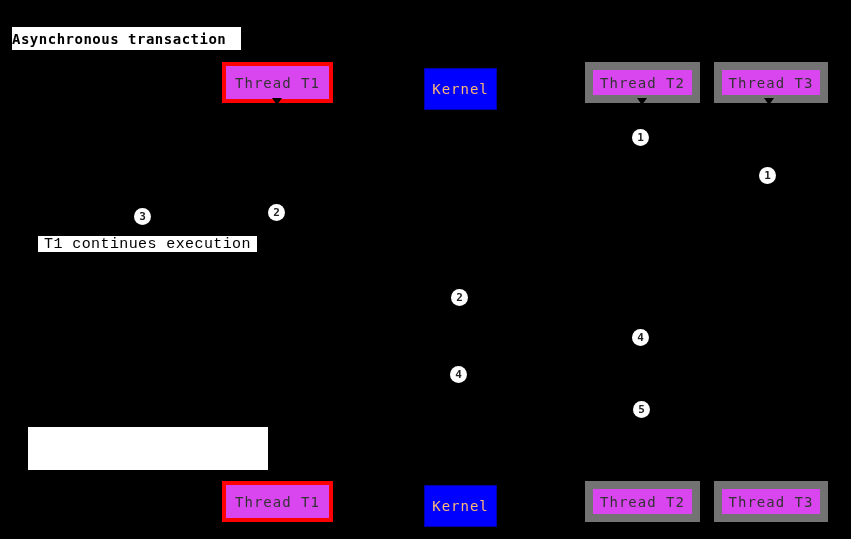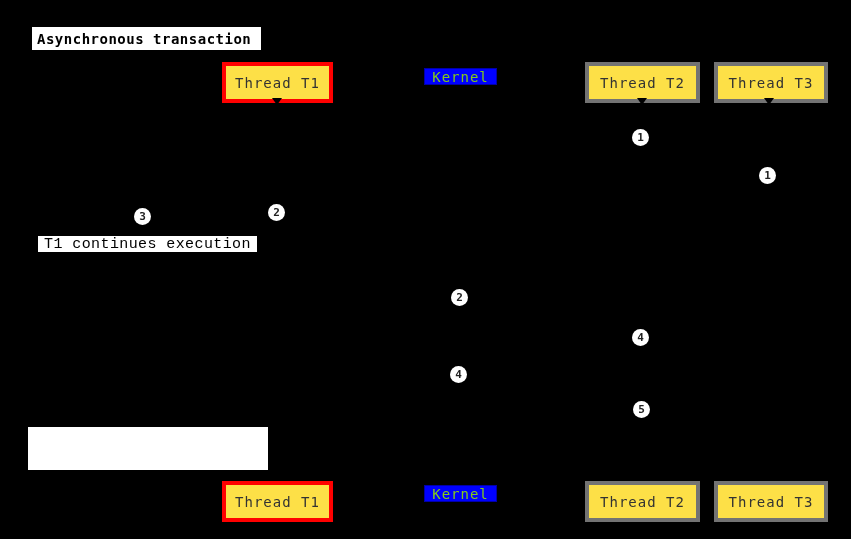--- a/index.html
+++ b/index.html
@@ -12,51 +12,50 @@
   }
   
   .note{
     position:absolute;
     background:#fff;
     color:#000;
     box-sizing:border-box;
     display:flex;align-items:center;
   }
   .title-note{
-    left:32px;top:27px;width:229px;height:23px;
+    left:12px;top:27px;width:229px;height:23px;
     font-weight:bold;font-size:14px;
-    padding-left:5px;
     letter-spacing:0.5px;
   }
   .exec-note{
     left:38px;top:236px;width:219px;height:16px;
     font-family:"Liberation Mono",monospace;
     font-size:15px;letter-spacing:0.4px;
     justify-content:center;
   }
   .empty-note{
     left:28px;top:427px;width:240px;height:43px;
   }
   
   .actor{
     position:absolute;
     box-sizing:border-box;
-    background:#fde047;
+    background:#d946ef;
     color:#333;
     font-size:14px;letter-spacing:1px;
     display:flex;align-items:center;justify-content:center;
     height:41px;
   }
   .actor.red-border{border:4px solid #ff0000;}
-  .actor.blue-border{border:4px solid #737373;}
+  .actor.blue-border{border:8px solid #737373;}
   .actor.kernel{
     background:#0000ff;
     border:1px solid #0000a8;
-    color:#84cc16;
-    height:17px;
+    color:#fdba74;
+    height:42px;
   }
   
   .marker{
     position:absolute;
     width:17px;height:17px;
     border-radius:50%;
     background:#fff;
     color:#222;
     font-size:11px;font-weight:bold;
     display:flex;align-items:center;justify-content:center;

